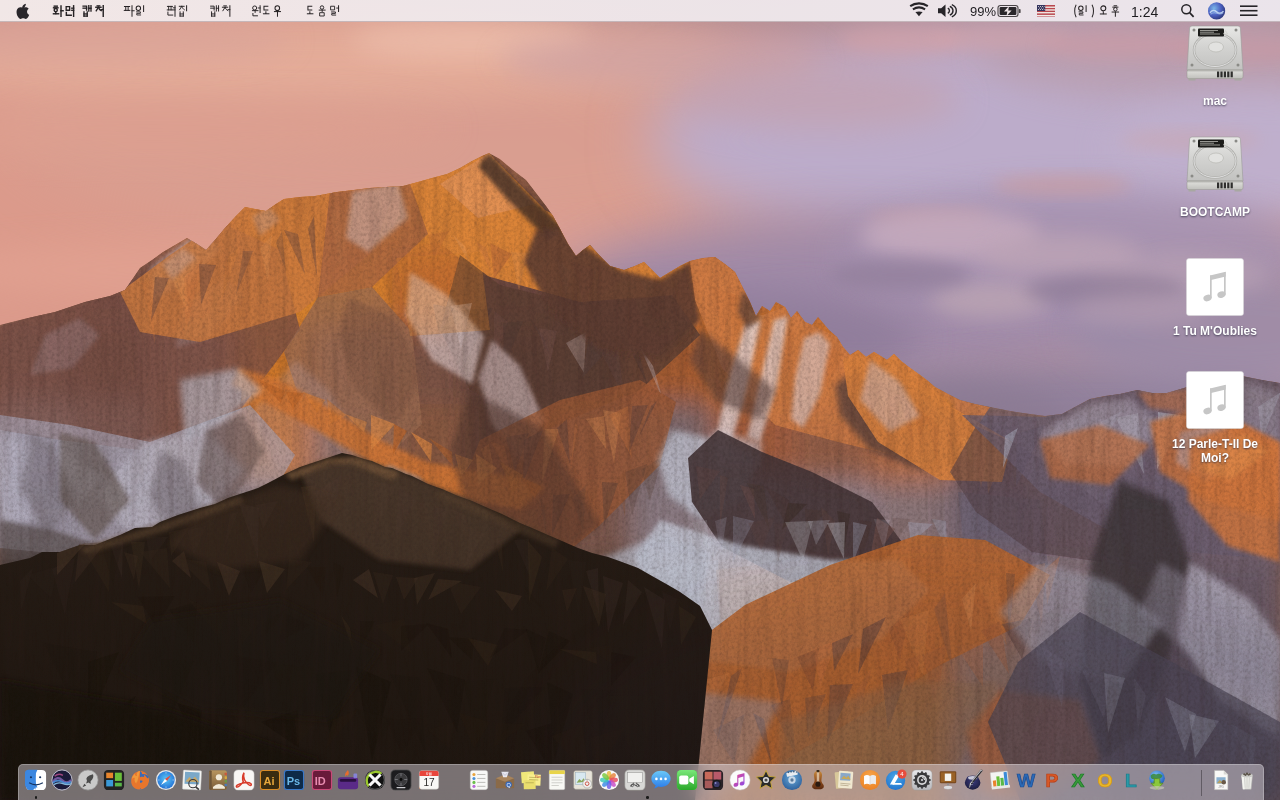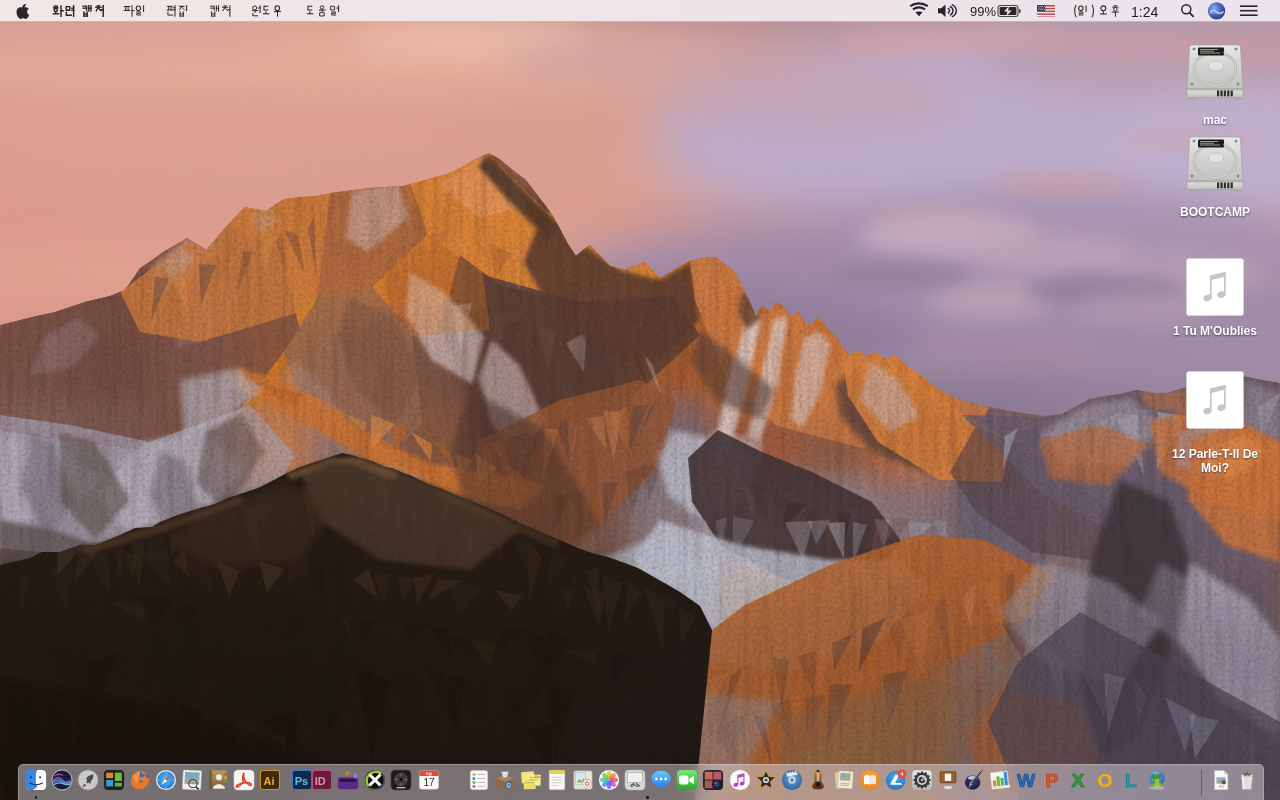--- a/index.html
+++ b/index.html
@@ -663,21 +663,21 @@
           <stop offset="0" stop-color="#3a3a7a"></stop>
           <stop offset="1" stop-color="#14142e"></stop>
         </radialGradient>
 <radialGradient id="glg" cx="0.4" cy="0.35" r="0.85">
           <stop offset="0" stop-color="#8ac8f8"></stop>
           <stop offset="0.7" stop-color="#2a6ac8"></stop>
           <stop offset="1" stop-color="#1a4a98"></stop>
         </radialGradient>
 </defs>
     </svg>
-<div style="position:absolute;left:1186px;top:43px;width:58px;height:58px">
+<div style="position:absolute;left:1186px;top:24px;width:58px;height:58px">
 <svg width="58" height="58" viewBox="0 0 58 58">
 <defs>
           <linearGradient id="dtop" x1="0" y1="0" x2="0" y2="1">
             <stop offset="0" stop-color="#e8e8e6"></stop>
             <stop offset="0.5" stop-color="#d2d2d0"></stop>
             <stop offset="1" stop-color="#c2c2c0"></stop>
           </linearGradient>
 <linearGradient id="dfrt" x1="0" y1="0" x2="0" y2="1">
             <stop offset="0" stop-color="#b8b8b4"></stop>
             <stop offset="0.3" stop-color="#d8d8d4"></stop>
@@ -770,21 +770,21 @@
     <div style="position:absolute;left:1186px;top:371px;width:58px;height:58px">
 <svg width="58" height="58" viewBox="0 0 58 58">
 <rect x="0.5" y="0.5" width="57" height="57" rx="2.5" fill="#ffffff" stroke="#d8d8d8" stroke-width="0.5"></rect>
 <g fill="#c6c6c6">
           <ellipse cx="21.5" cy="40" rx="4.2" ry="3.2" transform="rotate(-18 21.5 40)"></ellipse>
           <ellipse cx="35.5" cy="36.6" rx="4.2" ry="3.2" transform="rotate(-18 35.5 36.6)"></ellipse>
           <rect x="24" y="17.5" width="1.7" height="22.5"></rect>
           <rect x="38" y="14" width="1.7" height="22.6"></rect>
           <polygon points="24,17.5 39.7,13.7 39.7,18.4 24,22.2"></polygon>
         </g>
-</svg><div class="ilabel" style="top:76px;width:120px;left:-31px">12 Parle-T-Il De<br>Moi?</div></div>
+</svg><div class="ilabel" style="top:66px;width:120px;left:-31px">12 Parle-T-Il De<br>Moi?</div></div>
 <svg width="1280" height="22" style="position:absolute;left:0;top:0;z-index:10">
 <defs>
         <radialGradient id="siri" cx="0.35" cy="0.35" r="0.9">
 <stop offset="0" stop-color="#7ab6e8"></stop>
           <stop offset="0.45" stop-color="#4b5fc0"></stop>
           <stop offset="1" stop-color="#1b1f4e"></stop>
         </radialGradient>
       </defs>
 <rect width="1280" height="22" fill="#efe7e8" opacity="0.96"></rect>
 <rect width="1280" height="22" fill="url(#mbtint)"></rect>
@@ -1110,21 +1110,21 @@
         </svg>
       </div>
       <div class="di" style="left:240.2px">
         <svg width="22" height="22" viewBox="0 0 24 24">
           <rect x="1" y="1" width="22" height="22" rx="4.5" fill="#3c2f12"></rect>
           <rect x="1" y="1" width="22" height="22" rx="3" fill="#d88c28"></rect>
           <rect x="2.2" y="2.2" width="19.6" height="19.6" rx="2" fill="#3a2c10"></rect>
           <text x="5" y="17" font-family="Liberation Sans" font-size="12" font-weight="bold" fill="#e8a83c">Ai</text>
         </svg>
       </div>
-      <div class="di" style="left:272px">
+      <div class="di" style="left:264px">
         <svg width="22" height="22" viewBox="0 0 24 24">
           <rect x="1" y="1" width="22" height="22" rx="4.5" fill="#1a3a5c"></rect>
           <rect x="1" y="1" width="22" height="22" rx="3" fill="#3a78c8"></rect>
           <rect x="2.2" y="2.2" width="19.6" height="19.6" rx="2" fill="#0e2a48"></rect>
           <text x="4" y="17" font-family="Liberation Sans" font-size="12" font-weight="bold" fill="#6ab8e8">Ps</text>
         </svg>
       </div>
       <div class="di" style="left:292.4px">
         <svg width="22" height="22" viewBox="0 0 24 24">
           <rect x="1" y="1" width="22" height="22" rx="4.5" fill="#8c2a50"></rect>

